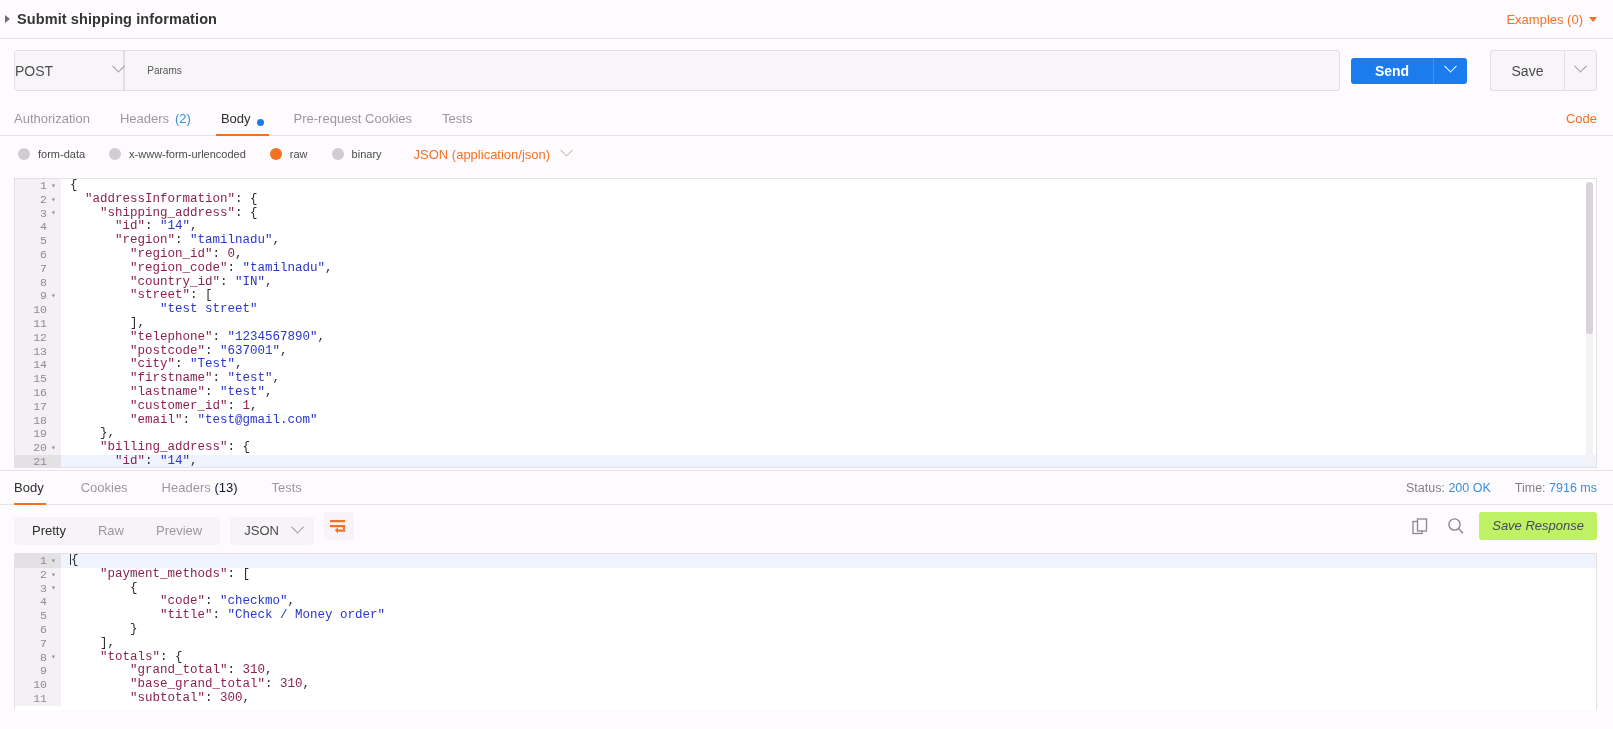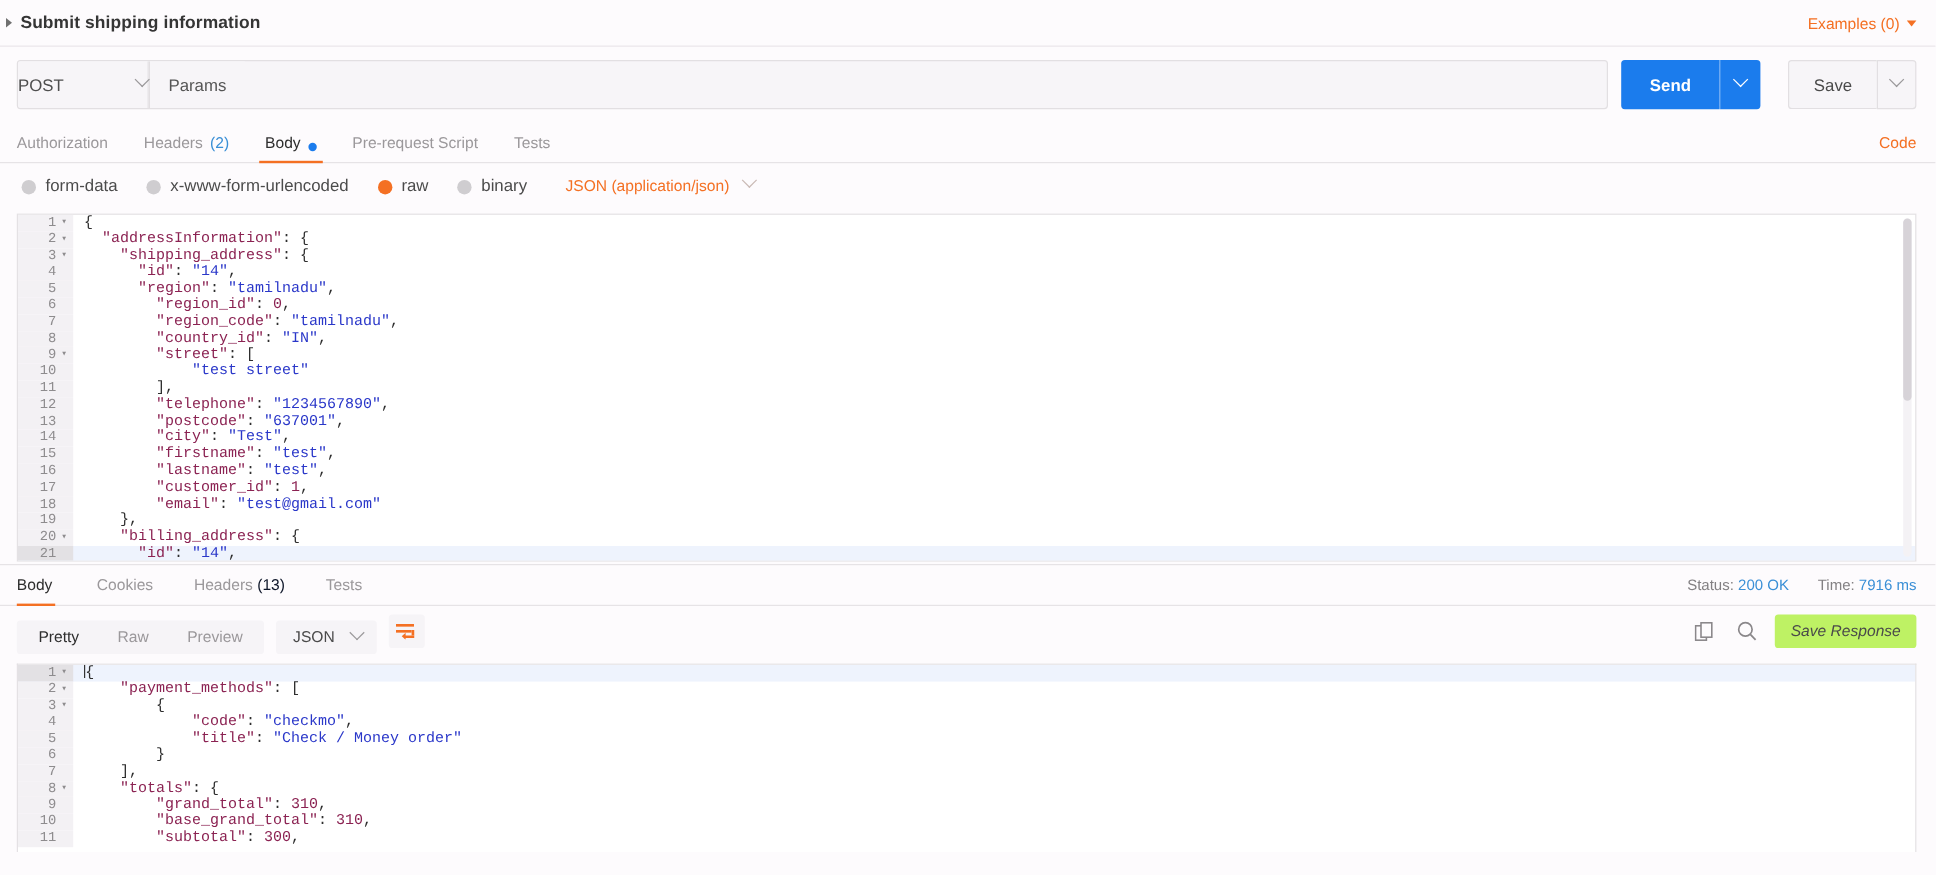--- a/index.html
+++ b/index.html
@@ -97,26 +97,26 @@
     font-size: 13.5px;
     color: #4b4b4b;
     font-family: "Liberation Sans", sans-serif;
   }
   .params-btn {
     width: 80px;
     display: flex;
     align-items: center;
     justify-content: center;
     border-left: 1px solid #e2dfe2;
-    font-size: 14px;
+    font-size: 10px;
     color: #555;
     cursor: pointer;
     background: #f7f5f8;
   }
-  .send-group { display: flex; height: 41px; flex: none; justify-content: flex-end; }
+  .send-group { display: flex; height: 26px; flex: none; justify-content: flex-end; }
   .send-btn {
     background: #1b7ced;
     color: #fff;
     font-weight: 700;
     font-size: 14px;
     width: 82px;
     display: flex;
     align-items: center;
     justify-content: center;
     border-radius: 3px 0 0 3px;
@@ -187,21 +187,21 @@
   .code-link { color: #f47023; font-size: 13px; cursor: pointer; padding-bottom: 9px; }
 
   
   .bodytype-row {
     display: flex;
     align-items: center;
     height: 36px;
     padding: 0 16px 0 18px;
     gap: 0;
   }
-  .radio-item { display: flex; align-items: flex-end; gap: 8px; margin-right: 24px; cursor: pointer; font-size: 14px; color: #4b4b4b; }
+  .radio-item { display: flex; align-items: flex-start; gap: 8px; margin-right: 24px; cursor: pointer; font-size: 11px; color: #4b4b4b; }
   .radio { width: 12px; height: 12px; border-radius: 50%; background: #cfcdd0; flex: none; }
   .radio.on { background: #f47023; }
   .json-sel { display: flex; align-items: center; gap: 12px; color: #f47023; font-size: 13px; cursor: pointer; margin-left: 8px; }
   .caret-orange { width: 9px; height: 9px; border-right: 1.6px solid #c9b9b4; border-bottom: 1.6px solid #c9b9b4; transform: rotate(45deg) translate(-3px,-3px); }
 
   
   .editor-wrap {
     margin: 6px 16px 0 14px;
     border: 1px solid #e4e1e4;
     background: #ffffff;
@@ -385,21 +385,21 @@
     </div>
     <div class="rtab">
       <span>Headers</span>
       <span class="count">(2)</span>
     </div>
     <div class="rtab active">
       <span>Body</span>
       <span class="blue-dot"></span>
     </div>
     <div class="rtab">
-      <span>Pre-request Script</span>
+      <span>Pre-request Cookies</span>
     </div>
     <div class="rtab">
       <span>Tests</span>
     </div>
     <span class="spacer"></span>
     <span class="code-link">Code</span>
   </div>
 
   <div class="bodytype-row">
     <label class="radio-item">

